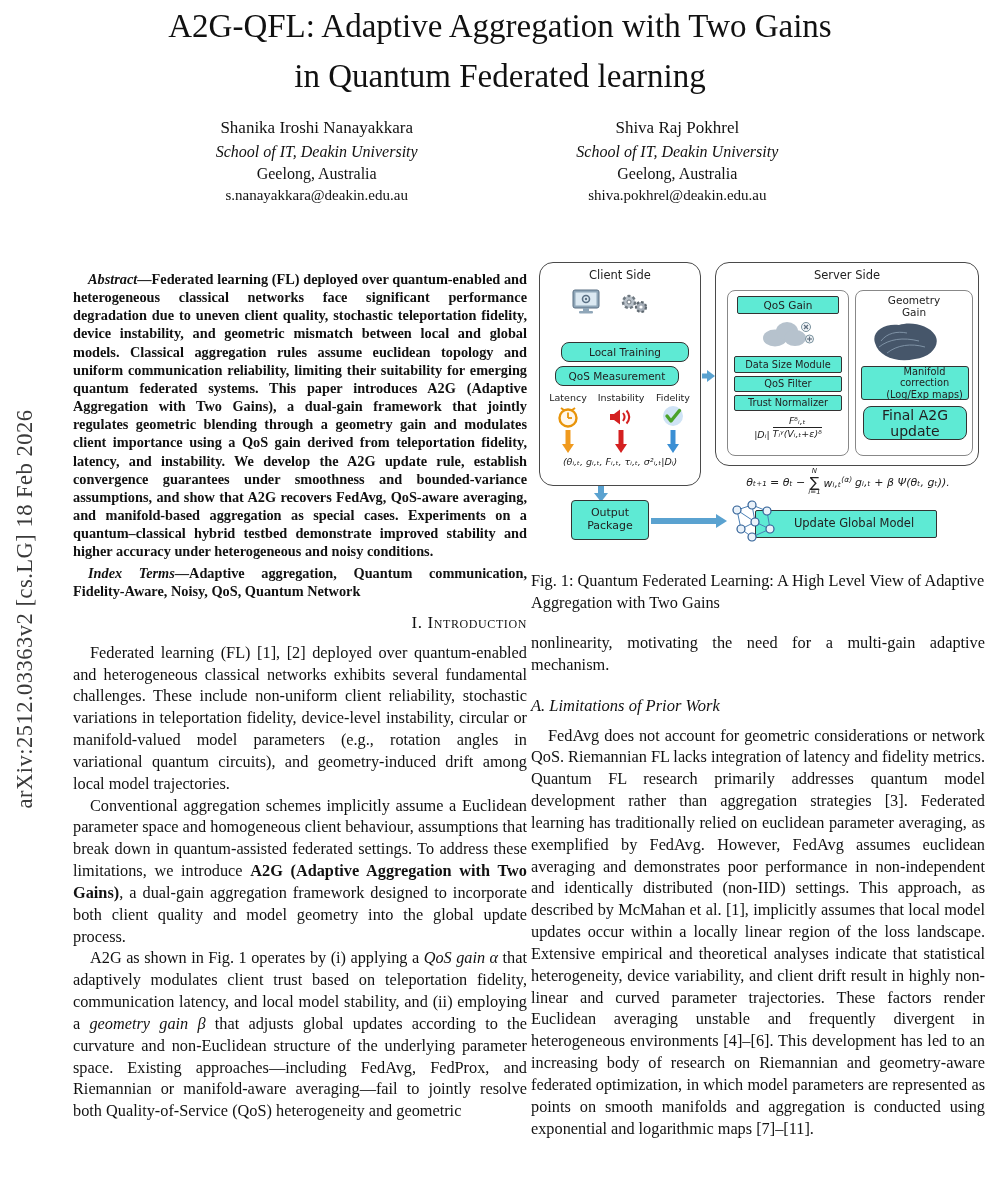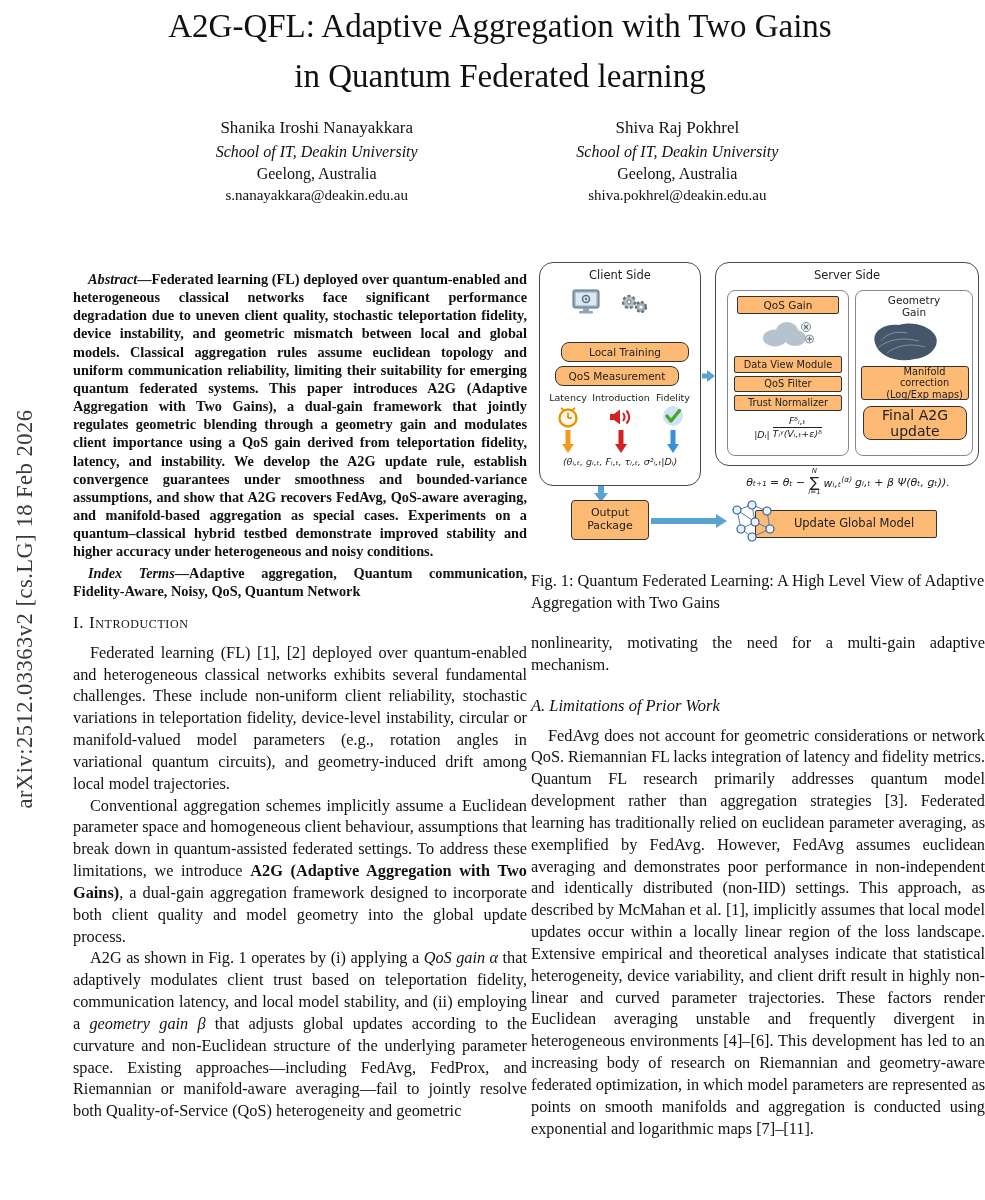--- a/index.html
+++ b/index.html
@@ -20,32 +20,32 @@
   .author .a-aff   { font-style:italic; font-size:16px; margin-bottom:4px; }
   .author .a-city  { font-size:16px; margin-bottom:4px; }
   .author .a-email { font-size:15px; }
   .col { position:absolute; text-align:justify; hyphens:auto; }
   .col-left  { left:57px;  top:270px; width:454px;margin-left:16px; }
   .col-right { left:531px; top:258px; width:454px; }
   .abstract, .indexterms { font-weight:bold; font-size:14.3px; line-height:1.27; text-indent:15px; }
   .abstract { margin-bottom:3px; }
   .indexterms { margin-bottom:6px; }
   .lead { font-style:italic; }
-  .sec-heading { text-align:left; font-size:17px; font-weight:normal; font-variant:small-caps; letter-spacing:0.6px; margin:13px 0 9px; }
+  .sec-heading { text-align:right; font-size:17px; font-weight:normal; font-variant:small-caps; letter-spacing:0.6px; margin:13px 0 9px; }
   p.body { font-size:16.3px; line-height:1.34; text-indent:17px; }
   .subsec-heading { font-style:italic; font-weight:normal; font-size:16.5px; text-align:left; margin:20px 0 9px; }
   .caption { font-size:16.3px; line-height:1.35; margin-top:10px; text-align:left; text-indent:0; }
   .cont { text-indent:0 !important; margin-top:18px; }
 
   
   .fig { position:relative; width:454px; height:302px; font-family:"DejaVu Sans",sans-serif; text-align:left; color:#222; }
   .fig svg.flow { position:absolute; left:0; top:0; pointer-events:none; }
   .panel { position:absolute; border:1.6px solid #4a4a4a; border-radius:14px; background:transparent; }
   .subpanel { position:absolute; border:1.2px solid #888; border-radius:8px; }
-  .fbox { position:absolute; border:1px solid #333; border-radius:8px; background:#fdba74;
+  .fbox { position:absolute; border:1px solid #333; border-radius:8px; background:#5eead4;
           display:flex; align-items:center; justify-content:center; text-align:center;
           font-size:10.5px; line-height:1.15; }
   .fbox.square { border-radius:2px; }
   .flabel { position:absolute; font-size:11.5px; text-align:center; }
   .ficon { position:absolute; }
   .fmath { position:absolute; font-family:"DejaVu Sans",sans-serif; font-style:italic; font-size:10px; text-align:center; }
   .frac { display:inline-flex; flex-direction:column; align-items:center; line-height:1.15; }
   .frac .den { border-top:1px solid #222; padding-top:1px; }
   .fig-eq { position:absolute; display:flex; align-items:center; justify-content:center; gap:3px;
             font-style:italic; font-size:11px; font-family:"DejaVu Sans",sans-serif; }
@@ -125,21 +125,21 @@
           <circle cx="10" cy="10" r="2" fill="#fff" stroke="#6e7880"></circle>
           <circle cx="22" cy="15" r="5" fill="#a5adb6" stroke="#5e6870" stroke-width="2.2" stroke-dasharray="2.6 2"></circle>
           <circle cx="22" cy="15" r="1.6" fill="#fff"></circle>
         </svg>
       </div>
 
       <div class="fbox" style="left:30px; top:84px; width:128px; height:20px;">Local Training</div>
       <div class="fbox" style="left:24px; top:108px; width:124px; height:20px;">QoS Measurement</div>
 
       <div class="flabel" style="left:12px;  top:134px; width:50px; font-size:9.5px;">Latency</div>
-      <div class="flabel" style="left:61px;  top:134px; width:58px; font-size:9.5px;">Introduction</div>
+      <div class="flabel" style="left:61px;  top:134px; width:58px; font-size:9.5px;">Instability</div>
       <div class="flabel" style="left:118px; top:134px; width:48px; font-size:9.5px;">Fidelity</div>
 
       <div class="ficon" style="left:26px; top:147px;">
         <svg width="22" height="24" viewBox="0 0 22 24">
           <line x1="4" y1="3" x2="7.5" y2="5.5" stroke="#e8940a" stroke-width="2"></line>
           <line x1="18" y1="3" x2="14.5" y2="5.5" stroke="#e8940a" stroke-width="2"></line>
           <circle cx="11" cy="13" r="8.5" fill="#fff7ec" stroke="#e8940a" stroke-width="2.4"></circle>
           <line x1="11" y1="13" x2="11" y2="7.5" stroke="#e8940a" stroke-width="1.8"></line>
           <line x1="11" y1="13" x2="15" y2="13" stroke="#e8940a" stroke-width="1.8"></line>
         </svg>
@@ -193,21 +193,21 @@
           <ellipse cx="38" cy="22" rx="11" ry="8" fill="#b6c2cd"></ellipse>
           <circle cx="49" cy="11" r="4.5" fill="#f2f5f8" stroke="#78909c"></circle>
           <line x1="47" y1="9" x2="51" y2="13" stroke="#607080" stroke-width="1.2"></line>
           <line x1="51" y1="9" x2="47" y2="13" stroke="#607080" stroke-width="1.2"></line>
           <circle cx="52.5" cy="23" r="4" fill="#f2f5f8" stroke="#78909c"></circle>
           <line x1="52.5" y1="20.5" x2="52.5" y2="25.5" stroke="#607080" stroke-width="1.2"></line>
           <line x1="50" y1="23" x2="55" y2="23" stroke="#607080" stroke-width="1.2"></line>
         </svg>
       </div>
 
-      <div class="fbox square" style="left:203px; top:98px;  width:108px; height:17px; font-size:9.8px;">Data View Module</div>
+      <div class="fbox square" style="left:203px; top:98px;  width:108px; height:17px; font-size:9.8px;">Data Size Module</div>
       <div class="fbox square" style="left:203px; top:118px; width:108px; height:16px; font-size:9.8px;">QoS Filter</div>
       <div class="fbox square" style="left:203px; top:137px; width:108px; height:16px; font-size:9.8px;">Trust Normalizer</div>
 
       <div class="fmath" style="left:198px; top:158px; width:118px; display:flex; align-items:flex-end; justify-content:center; gap:3px; font-size:9.5px;">
         <span>|Dᵢ|</span>
         <span class="frac">
           <span class="num">Fᵟᵢ,ₜ</span>
           <span class="den">Tᵢᵞ(Vᵢ,ₜ+ε)ᵟ</span>
         </span>
       </div>

